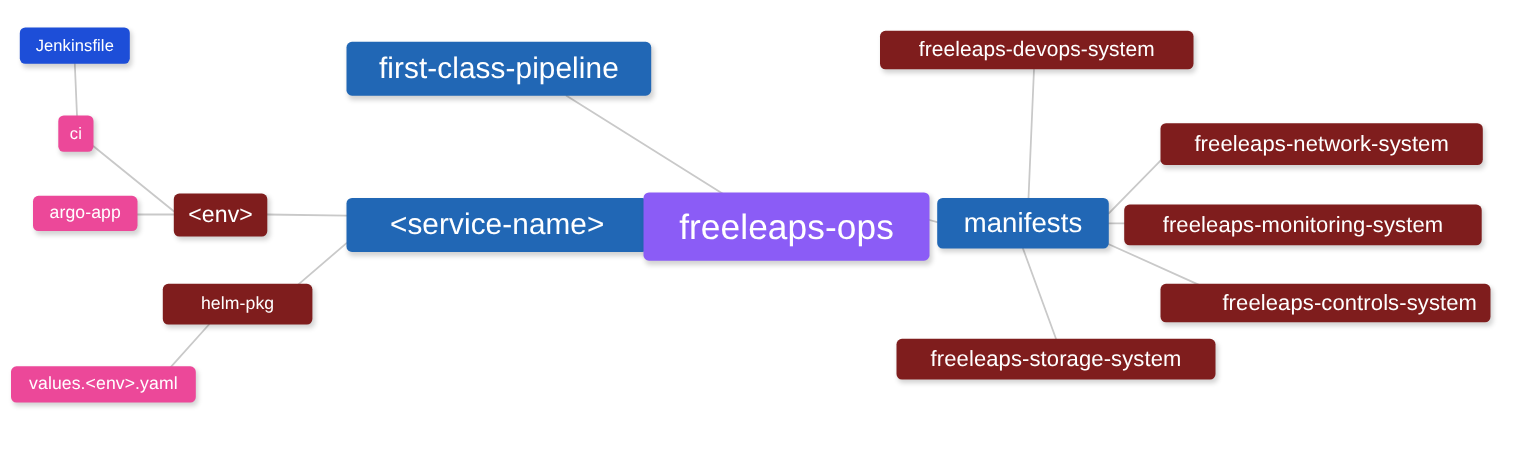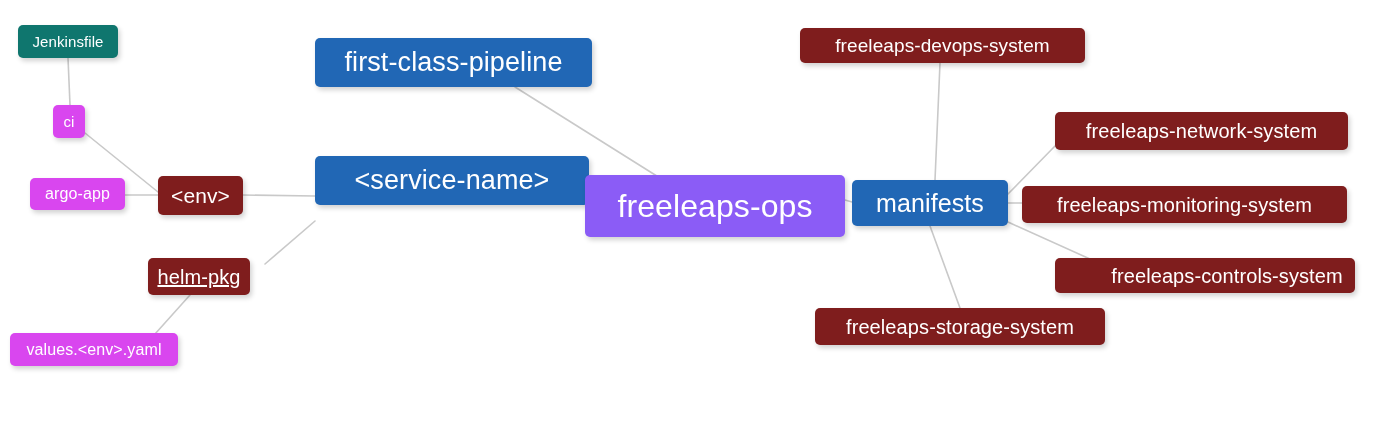--- a/index.html
+++ b/index.html
@@ -35,22 +35,22 @@
     border-radius: 5px;
     color: #ffffff;
     white-space: nowrap;
     line-height: 1;
     box-shadow: 2px 3px 5px rgba(0,0,0,0.18);
     letter-spacing: 0.1px;
   }
   .n-root      { background: #8b5cf6; }
   .n-blue      { background: #2167b5; }
   .n-green     { background: #7f1d1d; }
-  .n-orange    { background: #0f766e; }
-  .n-red       { background: #d946ef; }
+  .n-orange    { background: #1d4ed8; }
+  .n-red       { background: #ec4899; }
 </style>
 </head>
 <body>
 
 <div id="canvas">
   <svg id="edges" viewBox="0 0 1390 421">
       <path d="M 68,58 L 70,105" stroke="#c9c9c9" stroke-width="1.6" fill="none" stroke-linecap="round"></path>
       <path d="M 85,133 L 158,192" stroke="#c9c9c9" stroke-width="1.6" fill="none" stroke-linecap="round"></path>
       <path d="M 125,195 L 158,195" stroke="#c9c9c9" stroke-width="1.6" fill="none" stroke-linecap="round"></path>
       <path d="M 243,195 L 315,196" stroke="#c9c9c9" stroke-width="1.6" fill="none" stroke-linecap="round"></path>
@@ -71,30 +71,30 @@
       </div>
       <div class="node n-red" style="left: 53px; top: 105px; width: 32px; height: 33px; font-size: 15px;">
         <span>ci</span>
       </div>
       <div class="node n-red" style="left: 30px; top: 178px; width: 95px; height: 32px; font-size: 16px;">
         <span>argo-app</span>
       </div>
       <div class="node n-green" style="left: 158px; top: 176px; width: 85px; height: 39px; font-size: 21px; text-align: right;">
         <span>&lt;env&gt;</span>
       </div>
-      <div class="node n-green" style="left: 148px; top: 258px; width: 102px; height: 37px; font-size: 20px; text-decoration: underline;">
+      <div class="node n-green" style="left: 148px; top: 258px; width: 136px; height: 37px; font-size: 16px;">
         <span>helm-pkg</span>
       </div>
       <div class="node n-red" style="left: 10px; top: 333px; width: 168px; height: 33px; font-size: 16px;">
         <span>values.&lt;env&gt;.yaml</span>
       </div>
       <div class="node n-blue" style="left: 315px; top: 38px; width: 277px; height: 49px; font-size: 27px;">
         <span>first-class-pipeline</span>
       </div>
-      <div class="node n-blue" style="left: 315px; top: 156px; width: 274px; height: 49px; font-size: 27px;">
+      <div class="node n-blue" style="left: 315px; top: 180px; width: 274px; height: 49px; font-size: 27px;">
         <span>&lt;service-name&gt;</span>
       </div>
       <div class="node n-root" style="left: 585px; top: 175px; width: 260px; height: 62px; font-size: 32px;">
         <span>freeleaps-ops</span>
       </div>
       <div class="node n-blue" style="left: 852px; top: 180px; width: 156px; height: 46px; font-size: 25px;">
         <span>manifests</span>
       </div>
       <div class="node n-green" style="left: 800px; top: 28px; width: 285px; height: 35px; font-size: 19px;">
         <span>freeleaps-devops-system</span>

